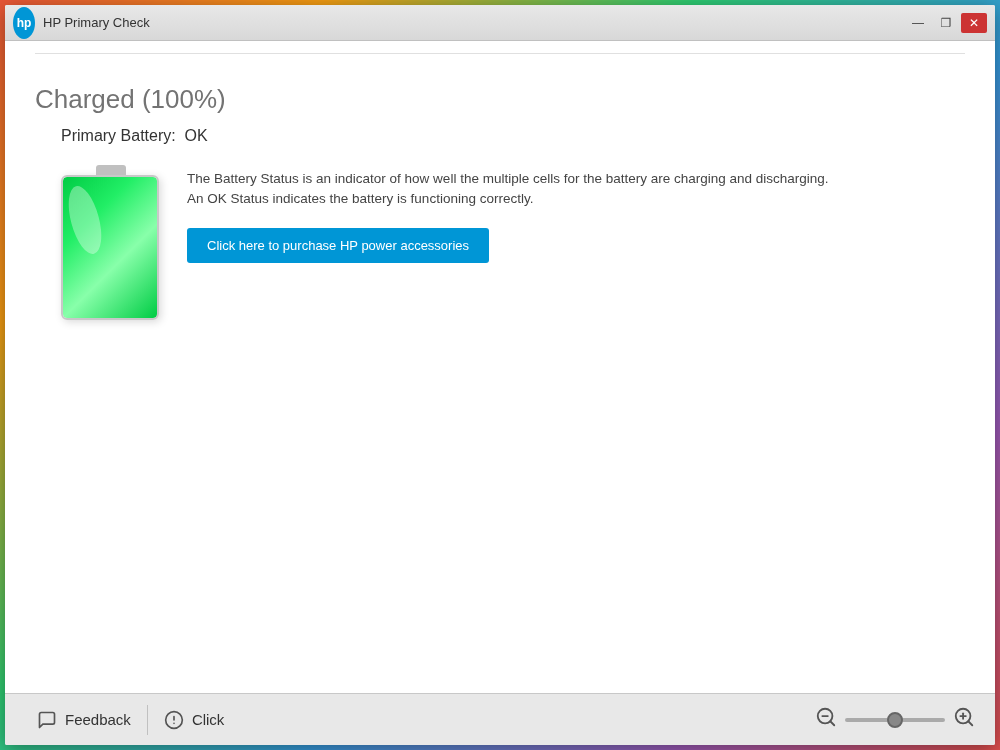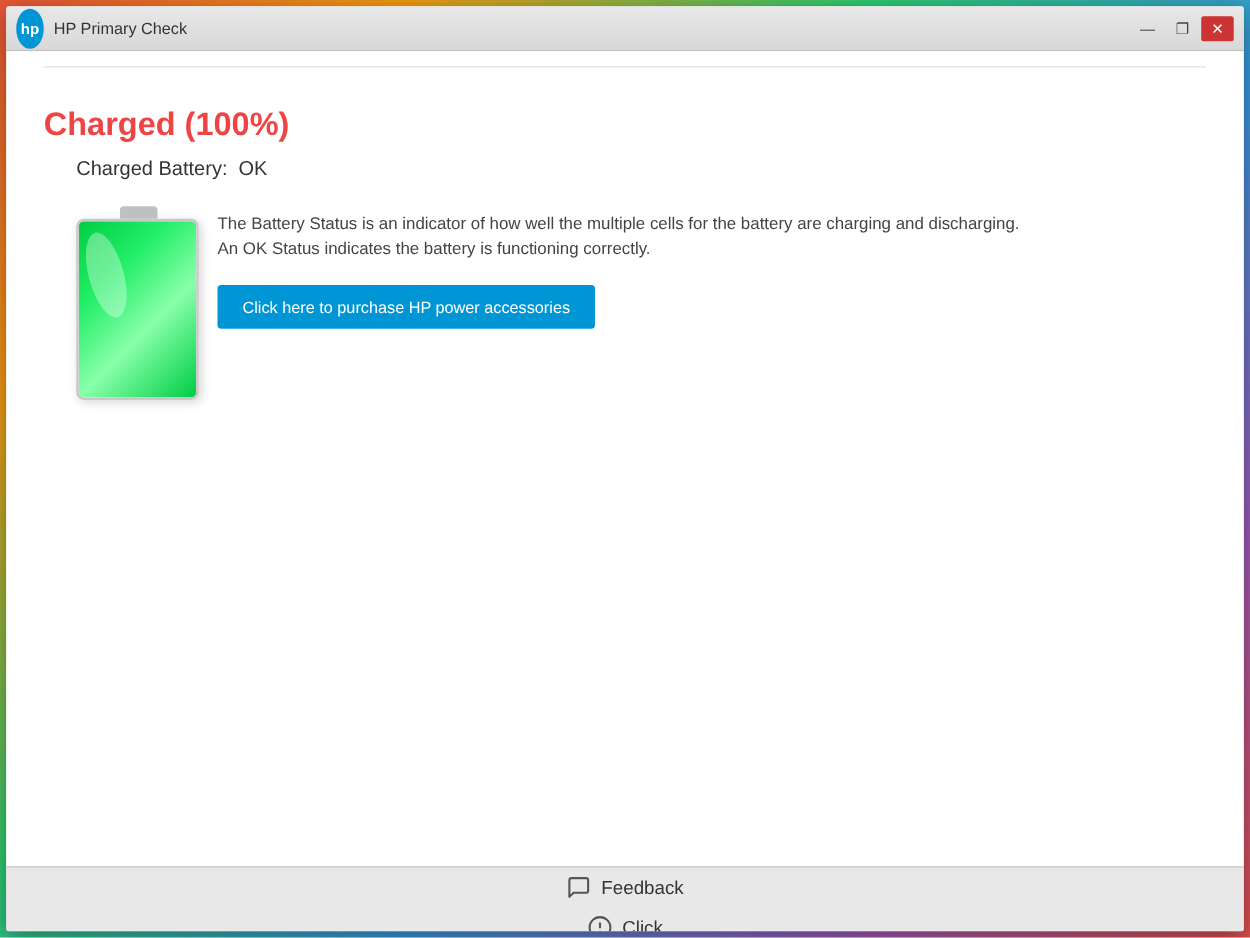--- a/index.html
+++ b/index.html
@@ -144,41 +144,41 @@
     }
 
     
     .main-content {
       padding: 30px 30px;
       flex: 1;
     }
 
     .status-title {
       font-size: 26px;
-      font-weight: 700;
-      color: #ef4444;
+      font-weight: 400;
+      color: #737373;
       margin-bottom: 12px;
     }
 
     .primary-battery-label {
       font-size: 16px;
       color: #555;
       margin-bottom: 20px;
       margin-left: 26px;
     }
 
     .primary-battery-label span {
       color: #333;
       font-weight: 400;
     }
 
     .battery-info-row {
       display: flex;
       align-items: flex-start;
-      gap: 13px;
+      gap: 26px;
       margin-left: 26px;
     }
 
     
     .battery-icon-container {
       position: relative;
       width: 100px;
       flex-shrink: 0;
     }
 
@@ -249,21 +249,20 @@
 
     
     .footer {
       height: 52px;
       background: #e8e8e8;
       border-top: 1px solid #c8c8c8;
       display: flex;
       align-items: center;
       padding: 0 20px;
       flex-shrink: 0;
-      flex-direction: column;
     }
 
     .footer-btn {
       display: flex;
       align-items: center;
       gap: 8px;
       background: none;
       border: none;
       cursor: pointer;
       font-size: 15px;
@@ -337,21 +336,21 @@
   </div>
 
   <div class="content">
 
     <div class="header-divider"></div>
 
     <div class="main-content">
       <div class="status-title">Charged (100%)</div>
 
       <div class="primary-battery-label">
-        <span>Charged Battery:</span>
+        <span>Primary Battery:</span>
         &nbsp;<span>OK</span>
       </div>
 
       <div class="battery-info-row">
 
         <div class="battery-icon-container">
           <div class="battery-top"></div>
           <div class="battery-body">
             <div class="battery-fill"></div>
             <div class="battery-shine"></div>

